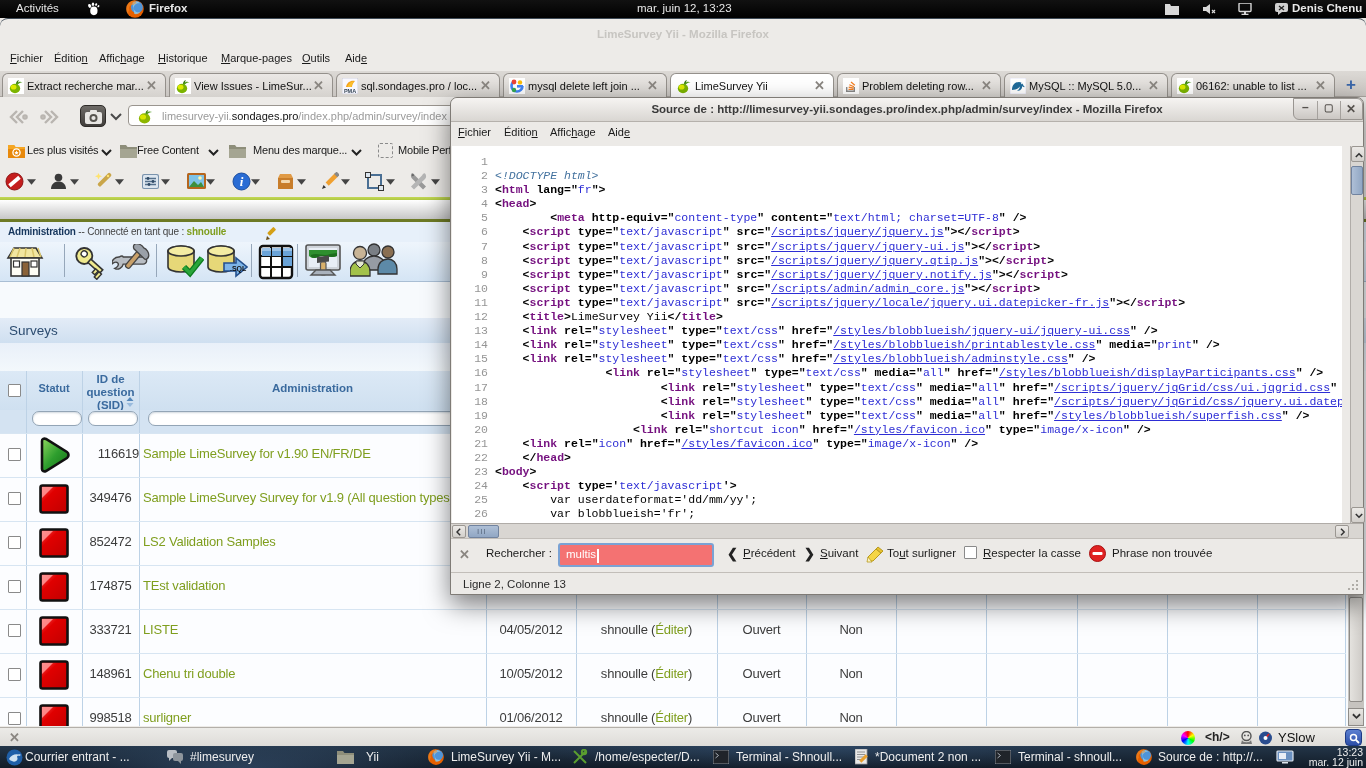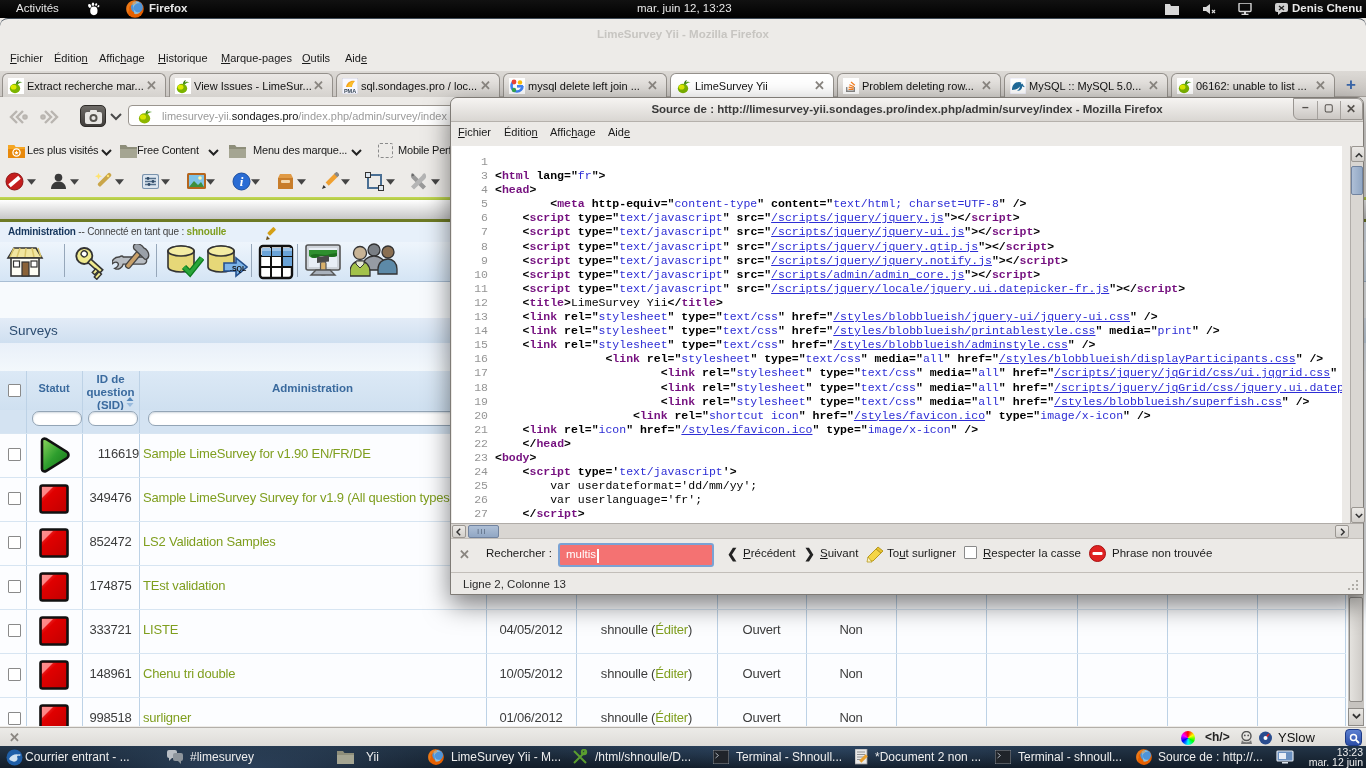--- a/index.html
+++ b/index.html
@@ -541,20 +541,21 @@
   </div>
  </div>
  <div class="ab" style="left:0;top:24px;width:912px;height:24px;font-size:11px;color:#1a1a1a">
   <span class="tx" style="left:7px;top:4px"><u>F</u>ichier</span>
   <span class="tx" style="left:53px;top:4px">Éditio<u>n</u></span>
   <span class="tx" style="left:99px;top:4px">Affic<u>h</u>age</span>
   <span class="tx" style="left:157px;top:4px">Aid<u>e</u></span>
  </div>
  <div id="srccode">
 <div>​<span class="ln">1</span></div>
+<div><span class="ln">2</span><span class="dt">&lt;!DOCTYPE html&gt;</span></div>
 <div><span class="ln">3</span>&lt;<span class="tg">html</span> lang="<span class="av">fr</span>"&gt;</div>
 <div><span class="ln">4</span>&lt;<span class="tg">head</span>&gt;</div>
 <div><span class="ln">5</span>        &lt;<span class="tg">meta</span> http-equiv="<span class="av">content-type</span>" content="<span class="av">text/html; charset=UTF-8</span>" /&gt;</div>
 <div><span class="ln">6</span>    &lt;<span class="tg">script</span> type="<span class="av">text/javascript</span>" src="<span class="lk">/scripts/jquery/jquery.js</span>"&gt;&lt;/<span class="tg">script</span>&gt;</div>
 <div><span class="ln">7</span>    &lt;<span class="tg">script</span> type="<span class="av">text/javascript</span>" src="<span class="lk">/scripts/jquery/jquery-ui.js</span>"&gt;&lt;/<span class="tg">script</span>&gt;</div>
 <div><span class="ln">8</span>    &lt;<span class="tg">script</span> type="<span class="av">text/javascript</span>" src="<span class="lk">/scripts/jquery/jquery.qtip.js</span>"&gt;&lt;/<span class="tg">script</span>&gt;</div>
 <div><span class="ln">9</span>    &lt;<span class="tg">script</span> type="<span class="av">text/javascript</span>" src="<span class="lk">/scripts/jquery/jquery.notify.js</span>"&gt;&lt;/<span class="tg">script</span>&gt;</div>
 <div><span class="ln">10</span>    &lt;<span class="tg">script</span> type="<span class="av">text/javascript</span>" src="<span class="lk">/scripts/admin/admin_core.js</span>"&gt;&lt;/<span class="tg">script</span>&gt;</div>
 <div><span class="ln">11</span>    &lt;<span class="tg">script</span> type="<span class="av">text/javascript</span>" src="<span class="lk">/scripts/jquery/locale/jquery.ui.datepicker-fr.js</span>"&gt;&lt;/<span class="tg">script</span>&gt;</div>
 <div><span class="ln">12</span>    &lt;<span class="tg">title</span>&gt;<span class="pl">LimeSurvey Yii</span>&lt;/<span class="tg">title</span>&gt;</div>
@@ -564,21 +565,21 @@
 <div><span class="ln">16</span>                &lt;<span class="tg">link</span> rel="<span class="av">stylesheet</span>" type="<span class="av">text/css</span>" media="<span class="av">all</span>" href="<span class="lk">/styles/blobblueish/displayParticipants.css</span>" /&gt;</div>
 <div><span class="ln">17</span>                        &lt;<span class="tg">link</span> rel="<span class="av">stylesheet</span>" type="<span class="av">text/css</span>" media="<span class="av">all</span>" href="<span class="lk">/scripts/jquery/jqGrid/css/ui.jqgrid.css</span>"</div>
 <div><span class="ln">18</span>                        &lt;<span class="tg">link</span> rel="<span class="av">stylesheet</span>" type="<span class="av">text/css</span>" media="<span class="av">all</span>" href="<span class="lk">/scripts/jquery/jqGrid/css/jquery.ui.datep</span></div>
 <div><span class="ln">19</span>                        &lt;<span class="tg">link</span> rel="<span class="av">stylesheet</span>" type="<span class="av">text/css</span>" media="<span class="av">all</span>" href="<span class="lk">/styles/blobblueish/superfish.css</span>" /&gt;</div>
 <div><span class="ln">20</span>                    &lt;<span class="tg">link</span> rel="<span class="av">shortcut icon</span>" href="<span class="lk">/styles/favicon.ico</span>" type="<span class="av">image/x-icon</span>" /&gt;</div>
 <div><span class="ln">21</span>    &lt;<span class="tg">link</span> rel="<span class="av">icon</span>" href="<span class="lk">/styles/favicon.ico</span>" type="<span class="av">image/x-icon</span>" /&gt;</div>
 <div><span class="ln">22</span>    &lt;/<span class="tg">head</span>&gt;</div>
 <div><span class="ln">23</span>&lt;<span class="tg">body</span>&gt;</div>
 <div><span class="ln">24</span>    &lt;<span class="tg">script</span> type='<span class="av">text/javascript</span>'&gt;</div>
 <div><span class="ln">25</span><span class="pl">        var userdateformat='dd/mm/yy';</span></div>
-<div><span class="ln">26</span><span class="pl">        var userlanguage='fr';</span></div>
+<div><span class="ln">26</span><span class="pl">        var blobblueish='fr';</span></div>
 <div><span class="ln">27</span>    &lt;/<span class="tg">script</span>&gt;</div>
  </div>
  <div class="ab" style="left:899px;top:48px;width:13px;height:377px;background:#d9d6d2;border-left:1px solid #b0aca8">
    <div class="ab" style="left:0px;top:0px;width:14px;height:16px;background:linear-gradient(#eceae7,#d2cfcb);border:1px solid #9b9792;border-radius:2px">
         <svg class="ab" style="left:3px;top:5px" width="8" height="6" viewBox="0 0 10 7">
           <path d="M1 6l4-4 4 4" stroke="#333" stroke-width="2" fill="none"></path>
         </svg>
       </div>
    <div class="ab" style="left:0px;top:20px;width:12px;height:29px;background:linear-gradient(90deg,#aebfd6,#91a7c4);border:1px solid #71839f;border-radius:2px"></div>
    <div class="ab" style="left:0px;top:361px;width:14px;height:16px;background:linear-gradient(#eceae7,#d2cfcb);border:1px solid #9b9792;border-radius:2px">
@@ -667,21 +668,21 @@
       <path d="M12 6c4-3 9-2 12 1c-3-1-6 0-8 2c-3 3-3 7 0 10c2 2 6 3 9 1c-2 3-6 5-10 4" fill="#8ecaec" opacity=".85"></path>
       <path d="M16 2c-8 0-14 6-14 14c0 4 1.5 7.5 4 10c-1.5-3-1-7 1-9c-1-2-.5-5 1-6c1.5-1.5 4-2 6-1c1-2 3-3 5-2.5c-1-2-2-3.5-3-5.5z" fill="#f08c28" opacity=".55"></path>
     </svg>
  <span class="titem" style="left:451px;width:118px">LimeSurvey Yii - M...</span>
  <svg class="ab" style="left:571px;top:3px" width="18" height="17" viewBox="0 0 18 17">
       <g stroke="#5a9e2f" stroke-width="2" fill="none">
         <path d="M3 2l12 12M15 2L3 14"></path>
         <circle cx="13" cy="3" r="2.2"></circle>
       </g>
     </svg>
- <span class="titem" style="left:595px;width:112px">/html/shnoulle/D...</span>
+ <span class="titem" style="left:595px;width:112px">/home/especter/D...</span>
  <svg class="ab" style="left:713px;top:4px" width="16" height="14" viewBox="0 0 16 14">
       <rect x="0" y="0" width="16" height="14" rx="1.5" fill="#20242a" stroke="#8a9098" stroke-width="1"></rect>
       <path d="M2.5 3l3 2.5-3 2.5" stroke="#aab0b8" stroke-width="1" fill="none"></path>
     </svg>
  <span class="titem" style="left:736px;width:115px">Terminal - Shnoull...</span>
  <svg class="ab" style="left:855px;top:3px" width="15" height="16" viewBox="0 0 15 16">
       <rect x="0" y="0" width="12" height="15" fill="#e8e8e8" stroke="#999" stroke-width=".8"></rect>
       <path d="M2 3h8M2 5.5h8M2 8h8M2 10.5h6" stroke="#888" stroke-width=".9"></path>
       <rect x="7" y="5" width="3" height="9" fill="#e8a030" transform="rotate(45 8.5 9.5)"></rect>
     </svg>

